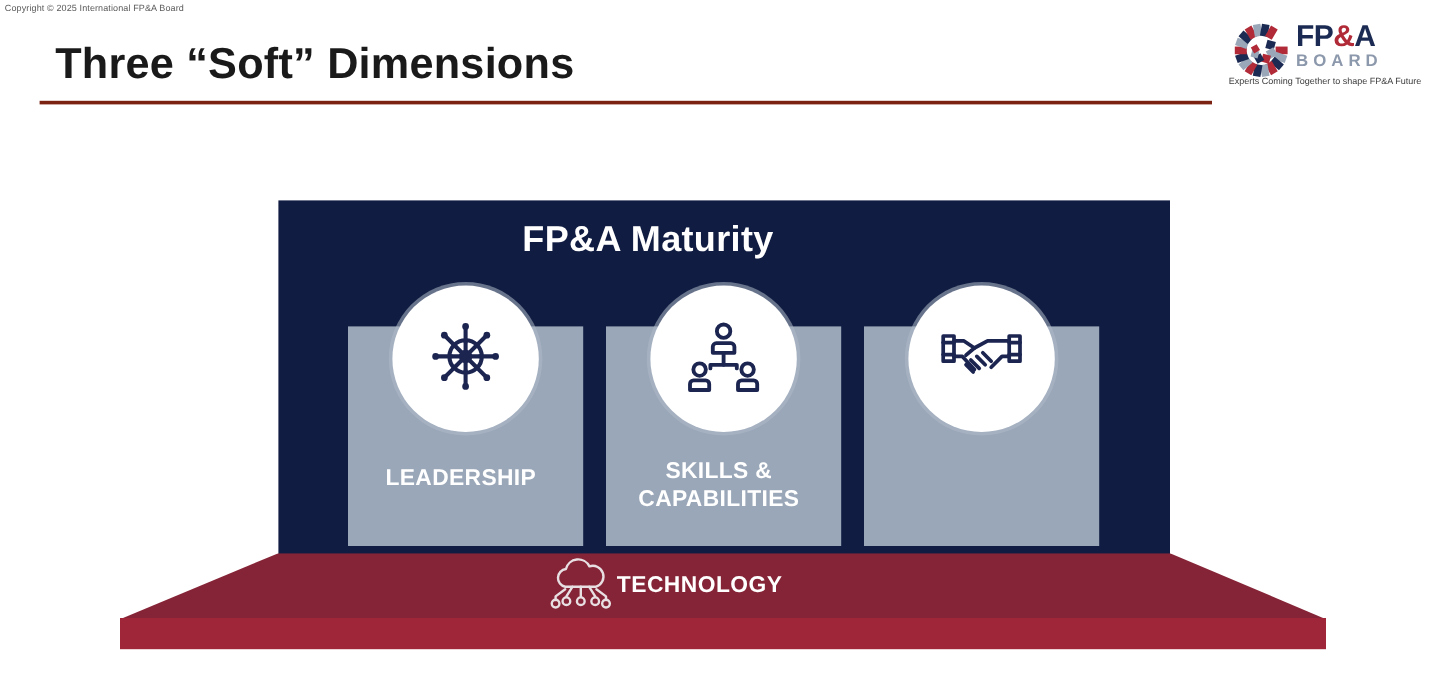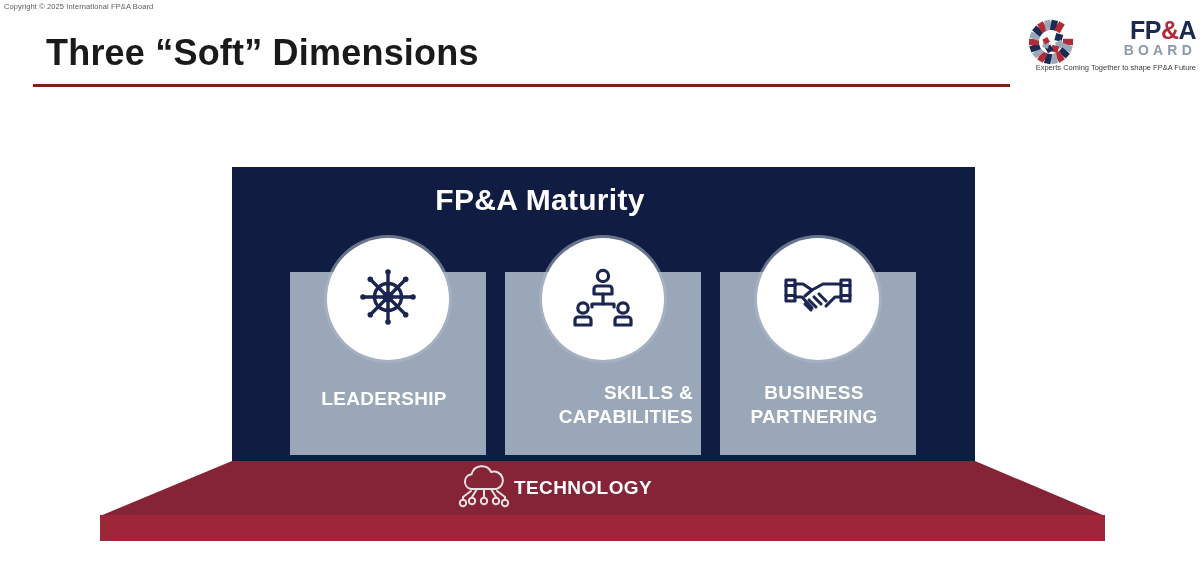--- a/index.html
+++ b/index.html
@@ -57,21 +57,20 @@
     left: 0px;
     top: 0px;
     width: 56px;
     height: 52px;
   }
   .logo-text {
     position: absolute;
     left: 56px;
     top: 1px;
     width: 116px;
-    text-align: right;
   }
   .logo-fpa {
     font-size: 25px;
     font-weight: bold;
     color: #1b2a52;
     letter-spacing: -0.5px;
     line-height: 24px;
     white-space: nowrap;
   }
   .logo-fpa .amp { color: #b02a37; }
@@ -81,21 +80,21 @@
     color: #8c98ab;
     letter-spacing: 4.2px;
     line-height: 16px;
     white-space: nowrap;
   }
   .logo-tagline {
     position: absolute;
     left: 0px;
     top: 46px;
     width: 172px;
-    text-align: right;
+    text-align: left;
     font-size: 7.5px;
     color: #3c3c3c;
     white-space: nowrap;
   }
 
   
   .diagram { position: absolute; left: 0; top: 0; width: 1200px; height: 563px; }
 
   .maturity-panel {
     position: absolute;
@@ -133,21 +132,21 @@
     top: 381px;
     width: 188px;
     text-align: center;
     font-size: 19px;
     font-weight: bold;
     color: #ffffff;
     line-height: 24px;
     letter-spacing: 0.3px;
   }
   .label-1 { left: 290px; top: 387px; }
-  .label-2 { left: 505px; text-align: right; }
+  .label-2 { left: 505px; }
   .label-3 { left: 720px; }
 
   .icon-circle {
     position: absolute;
     top: 238px;
     width: 122px;
     height: 122px;
     border-radius: 50%;
     background: #ffffff;
     box-shadow: 0 0 0 3px rgba(175,186,200,0.55);
@@ -370,24 +369,20 @@
         </g>
       </svg>
     </span>
   </div>
 
   <div class="pillar-label label-1">LEADERSHIP</div>
   <div class="pillar-label label-2">
     <div>SKILLS &amp;</div>
     <div>CAPABILITIES</div>
   </div>
-  <div class="pillar-label label-3">
-    <div>BUSINESS</div>
-    <div>PARTNERING</div>
-  </div>
 
   <div class="platform-top">
     <svg width="1005" height="55" viewBox="0 0 1005 55" preserveAspectRatio="none">
       <polygon points="0,55 132,0 875,0 1005,55" fill="#862437"></polygon>
     </svg>
   </div>
   <div class="platform-front"></div>
 
   <div class="tech-row">
     <span>

